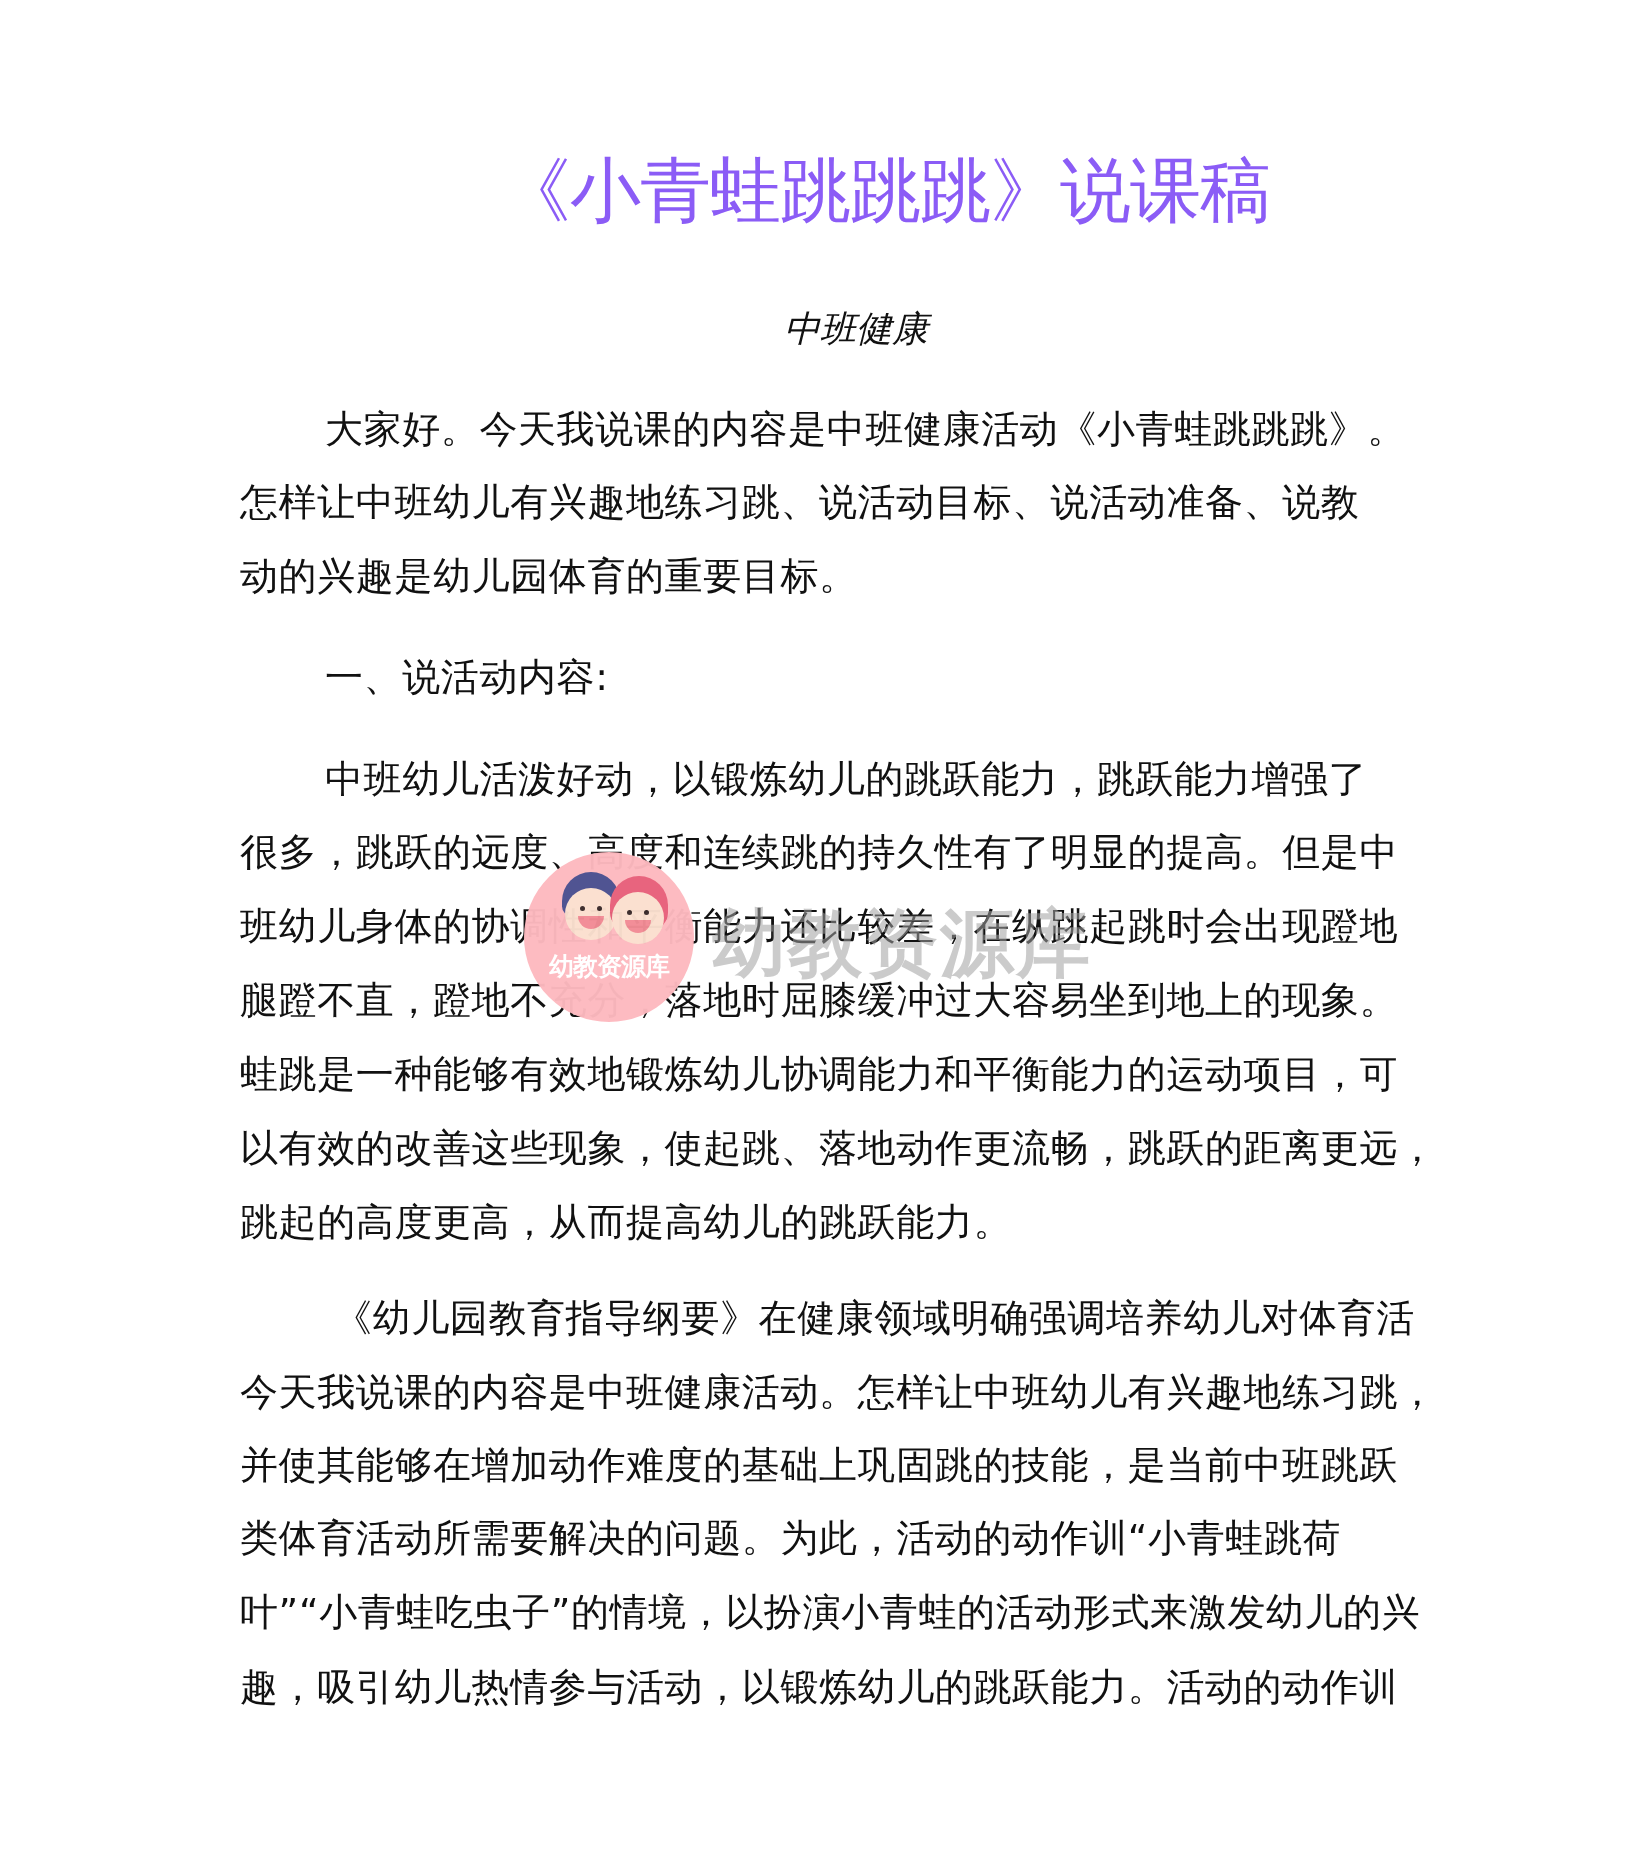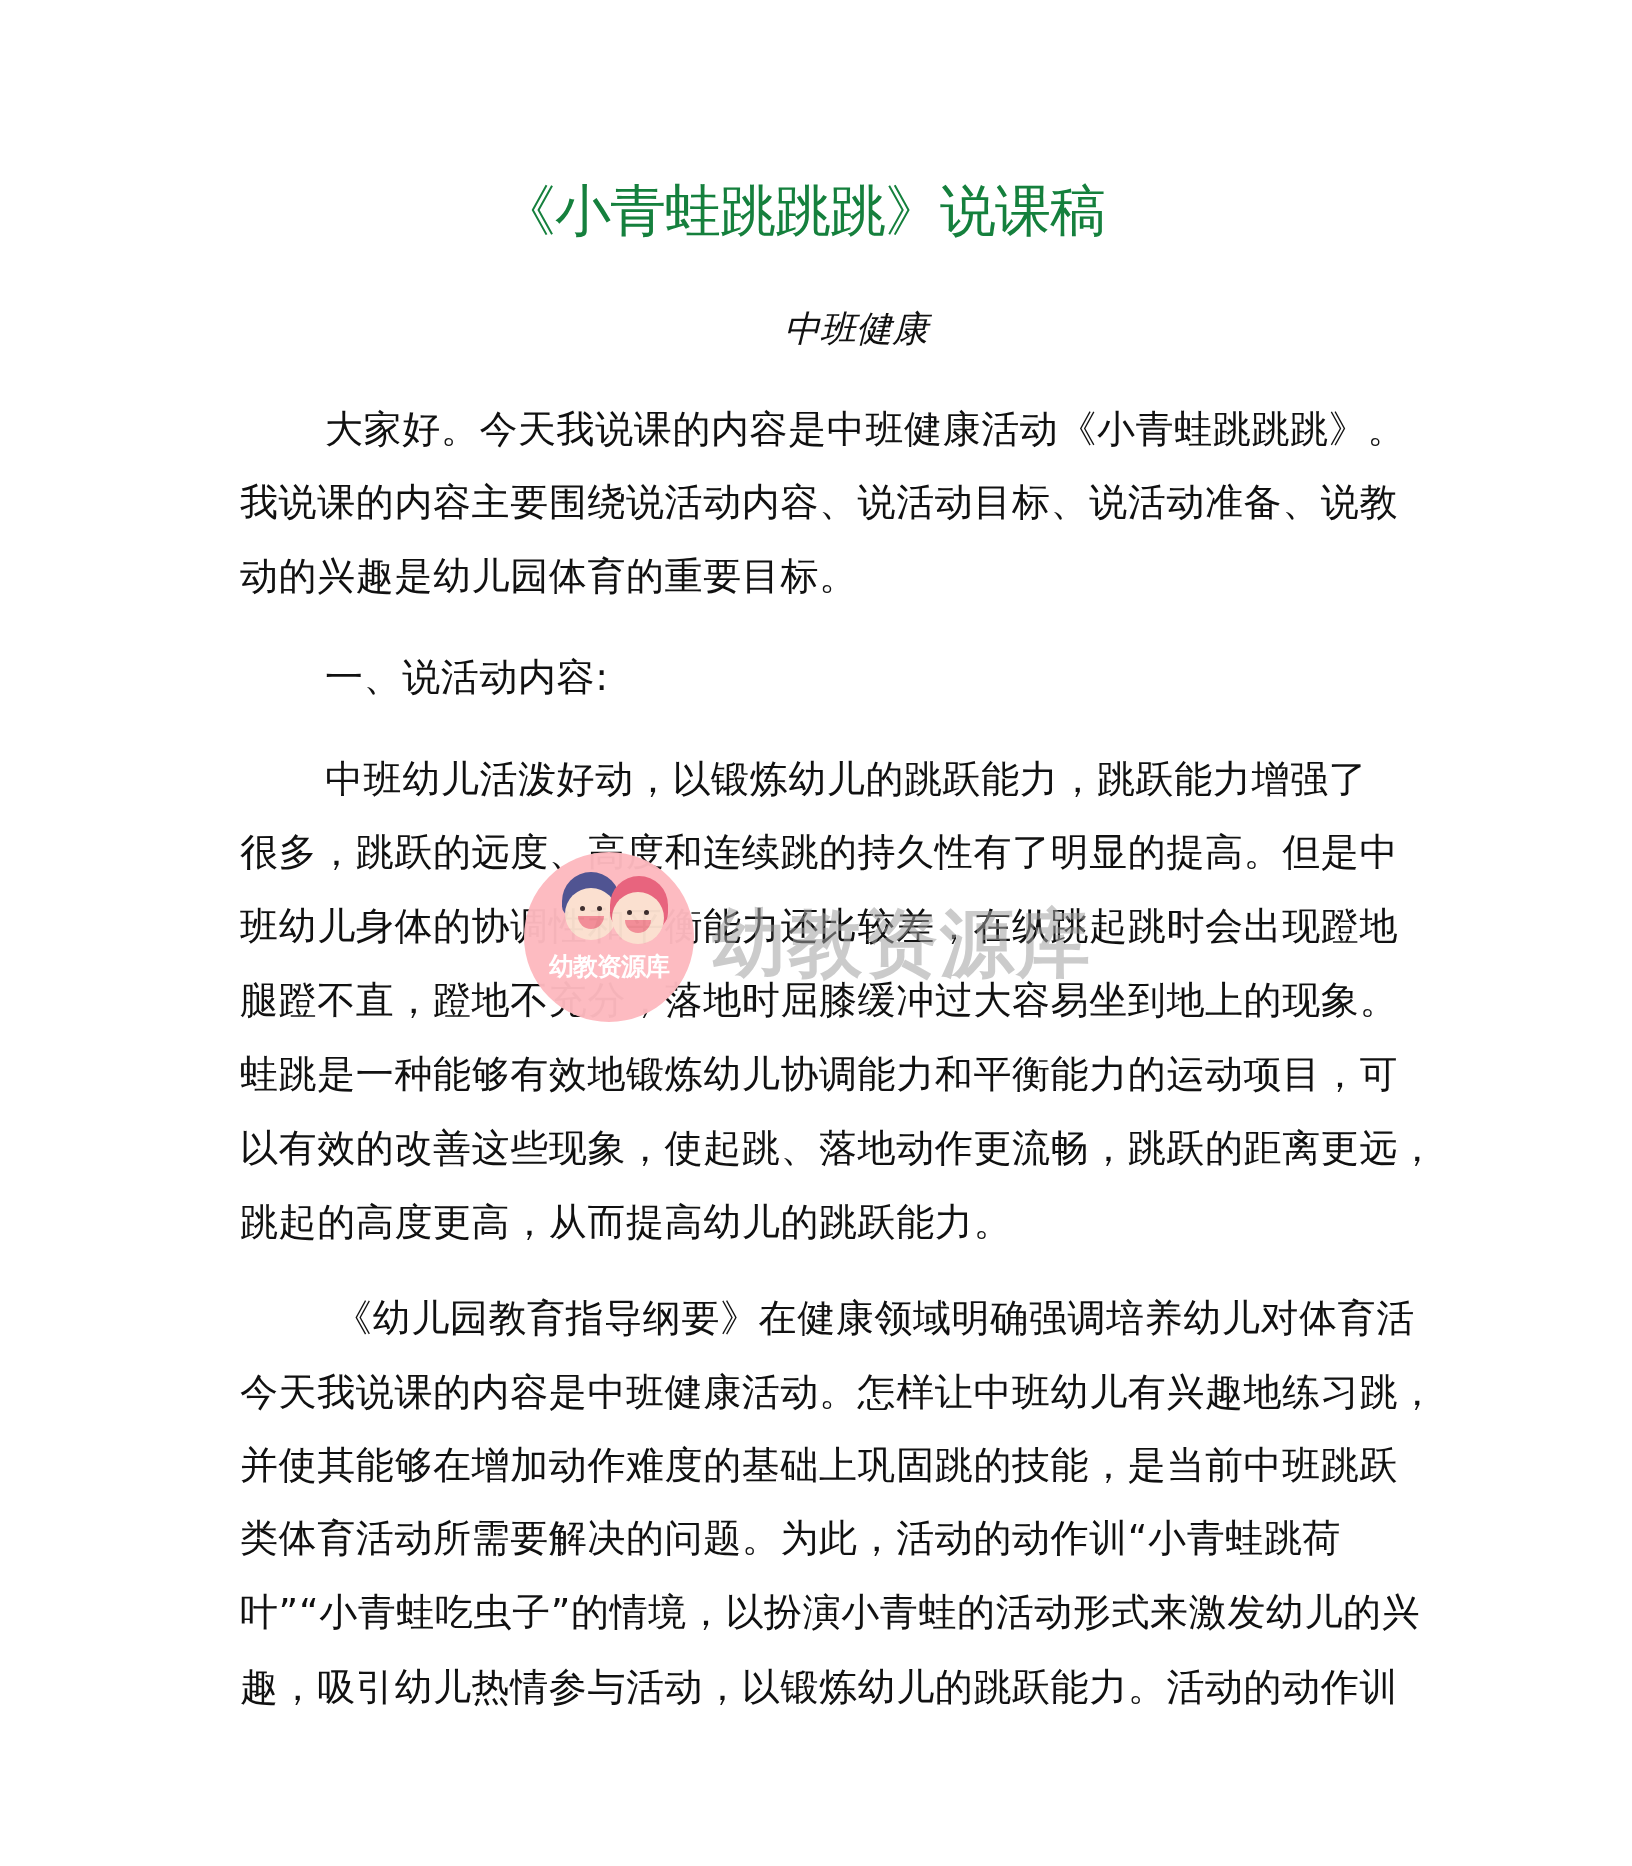--- a/index.html
+++ b/index.html
@@ -18,28 +18,28 @@
     .page {
       position: absolute;
       left: 0; top: 0;
       width: 1632px;
       height: 1866px;
       background: #ffffff;
     }
     .title {
       position: absolute;
       left: 500px;
-      top: 166px;
+      top: 146px;
       width: 760px;
       height: 90px;
-      font-size: 56px;
+      font-size: 71px;
       line-height: 90px;
       white-space: nowrap;
       letter-spacing: -1px;
-      color: #15803d;
+      color: #8b5cf6;
     }
     .subtitle {
       position: absolute;
       left: 784px;
       top: 304px;
       width: 160px;
       height: 50px;
       font-size: 36px;
       line-height: 50px;
       white-space: nowrap;
@@ -123,21 +123,21 @@
 </head>
 <body>
 
 <div class="page">
 
   <div class="title">《小青蛙跳跳跳》说课稿</div>
   <div class="subtitle">中班健康</div>
 
   <div>
     <div class="line indent" style="top:404px">大家好。今天我说课的内容是中班健康活动《小青蛙跳跳跳》。</div>
-    <div class="line" style="top:477px">我说课的内容主要围绕说活动内容、说活动目标、说活动准备、说教</div>
+    <div class="line" style="top:477px">怎样让中班幼儿有兴趣地练习跳、说活动目标、说活动准备、说教</div>
     <div class="line" style="top:551px">动的兴趣是幼儿园体育的重要目标。</div>
   </div>
 
   <div>
     <div class="line indent" style="top:652px">一、说活动内容:</div>
   </div>
 
   <div>
     <div class="line indent" style="top:754px">中班幼儿活泼好动，以锻炼幼儿的跳跃能力，跳跃能力增强了</div>
     <div class="line" style="top:827px">很多，跳跃的远度、高度和连续跳的持久性有了明显的提高。但是中</div>

